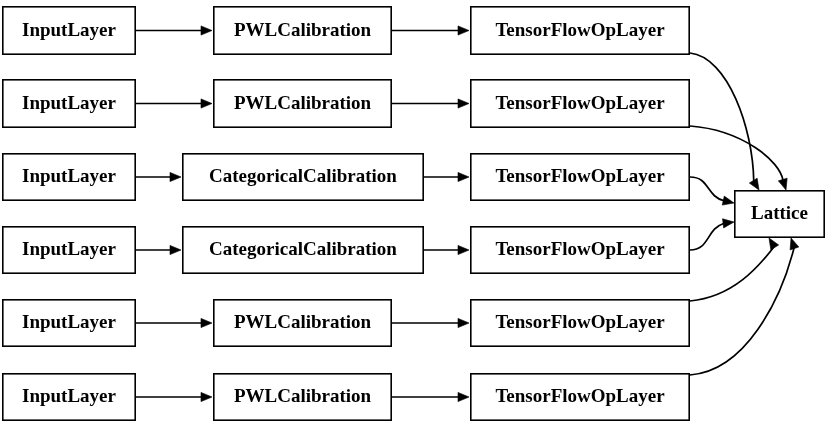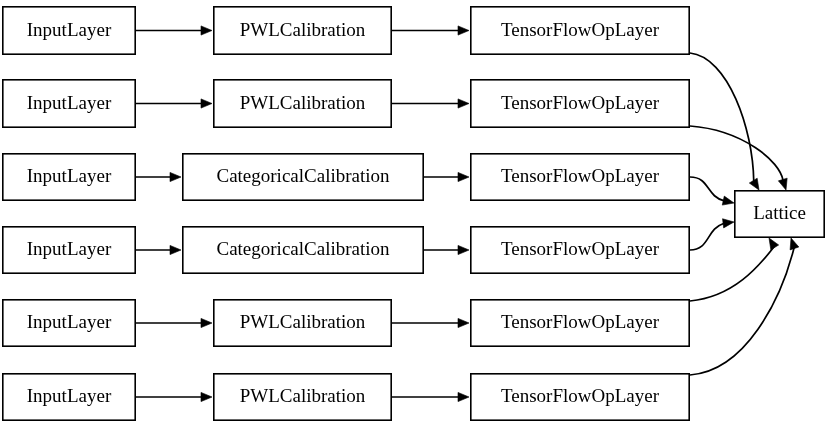--- a/index.html
+++ b/index.html
@@ -11,20 +11,21 @@
     width: 831px;
     height: 427px;
     overflow: hidden;
     font-family: "Liberation Serif", "DejaVu Serif", serif;
   }
   #graph-root {
     position: relative;
     width: 831px;
     height: 427px;
     background: #ffffff;
+    font-weight: bold;
   }
   svg#graph-svg {
     display: block;
     width: 831px;
     height: 427px;
   }
   .node-box {
     fill: #ffffff;
     stroke: #000000;
     stroke-width: 1.6;

